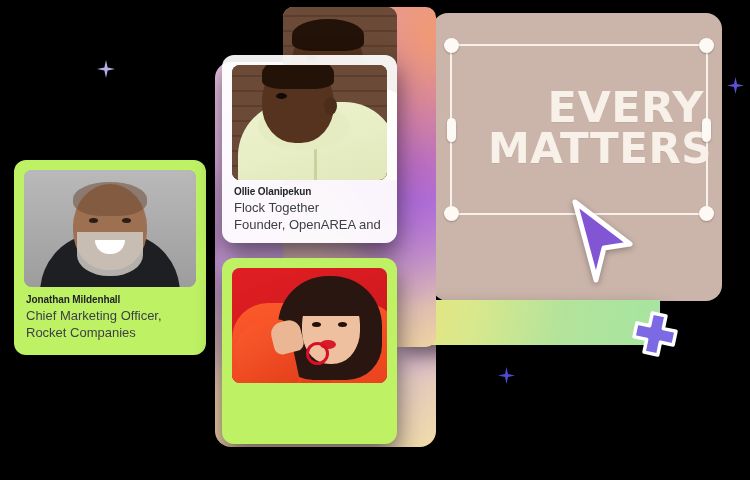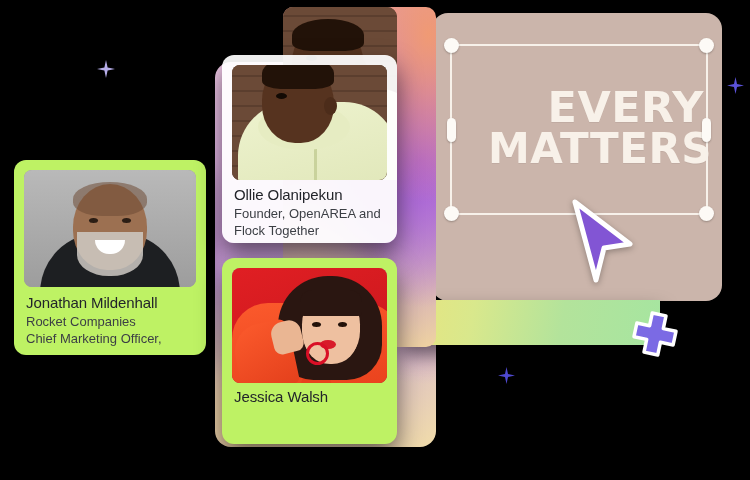--- a/index.html
+++ b/index.html
@@ -88,21 +88,21 @@
     position:absolute;background:#bef264;border-radius:12px;
     box-shadow:0 12px 24px rgba(0,0,0,.55);
     overflow:hidden;
   }
   .pcard.translucent{background:rgba(255,255,255,.93);}
   .pcard .photo{
     position:absolute;left:10px;top:10px;right:10px;border-radius:8px;
     overflow:hidden;background:#999;
   }
   .pcard .meta{position:absolute;left:12px;right:10px;}
-  .pname{font-weight:normal;color:#22242a;font-size:15px;line-height:1.2;
+  .pname{font-weight:bold;color:#22242a;font-size:10px;line-height:1.2;
          letter-spacing:-.1px;margin:0 0 2px 0;}
   .prole{color:#3c3f45;font-size:13px;line-height:1.3;margin:0;}
 
   
   #card-jonathan{left:14px;top:160px;width:192px;height:195px;}
   #card-jonathan .photo{height:117px;}
   #card-jonathan .meta{top:134px;}
 
   
   #card-ollie{left:222px;top:55px;width:175px;height:188px;}
@@ -267,43 +267,43 @@
         <div class="jm-head"></div>
           <div class="jm-crown"></div>
         <div class="jm-eye l"></div>
           <div class="jm-eye r"></div>
         <div class="jm-beard"></div>
           <div class="jm-smile"></div>
       </div>
     </div>
     <div class="meta">
       <p class="pname">Jonathan Mildenhall</p>
+      <p class="prole">Chief Marketing Officer,</p>
       <p class="prole">Rocket Companies</p>
-      <p class="prole">Chief Marketing Officer,</p>
     </div>
   </div>
 
   <div class="pcard translucent" id="card-ollie">
     <div class="photo">
       <div class="ph">
         <div class="ol-bg"></div>
         <div class="ol-hood" style="bottom:-40px;"></div>
           <div class="ol-zip" style="bottom:-40px;"></div>
         <div class="ol-collar" style="bottom:30px;"></div>
         <div class="ol-neck" style="bottom:44px;"></div>
         <div class="ol-head" style="top:-4px;"></div>
         <div class="ol-hair" style="top:-8px;"></div>
         <div class="ol-ear" style="top:32px;"></div>
         <div class="ol-eye" style="top:28px;"></div>
       </div>
     </div>
     <div class="meta">
       <p class="pname">Ollie Olanipekun</p>
+      <p class="prole">Flock Together</p>
       <p class="prole">Founder, OpenAREA and</p>
-      <p class="prole">Flock Together</p>
     </div>
   </div>
 
   <div class="pcard" id="card-jessica">
     <div class="photo">
       <div class="ph">
         <div class="jw-bg"></div>
         <div class="jw-blazer"></div>
           <div class="jw-vnk"></div>
         <div class="jw-neck"></div>
@@ -313,17 +313,16 @@
         <div class="jw-bangs"></div>
         <div class="jw-eye l"></div>
           <div class="jw-eye r"></div>
         <div class="jw-lips"></div>
         <div class="jw-earring"></div>
         <div class="jw-arm"></div>
           <div class="jw-hand"></div>
       </div>
     </div>
     <div class="meta">
-      <p class="pname">Jessica Walsh</p>
     </div>
   </div>
 
 </div>
 
 </body></html>

